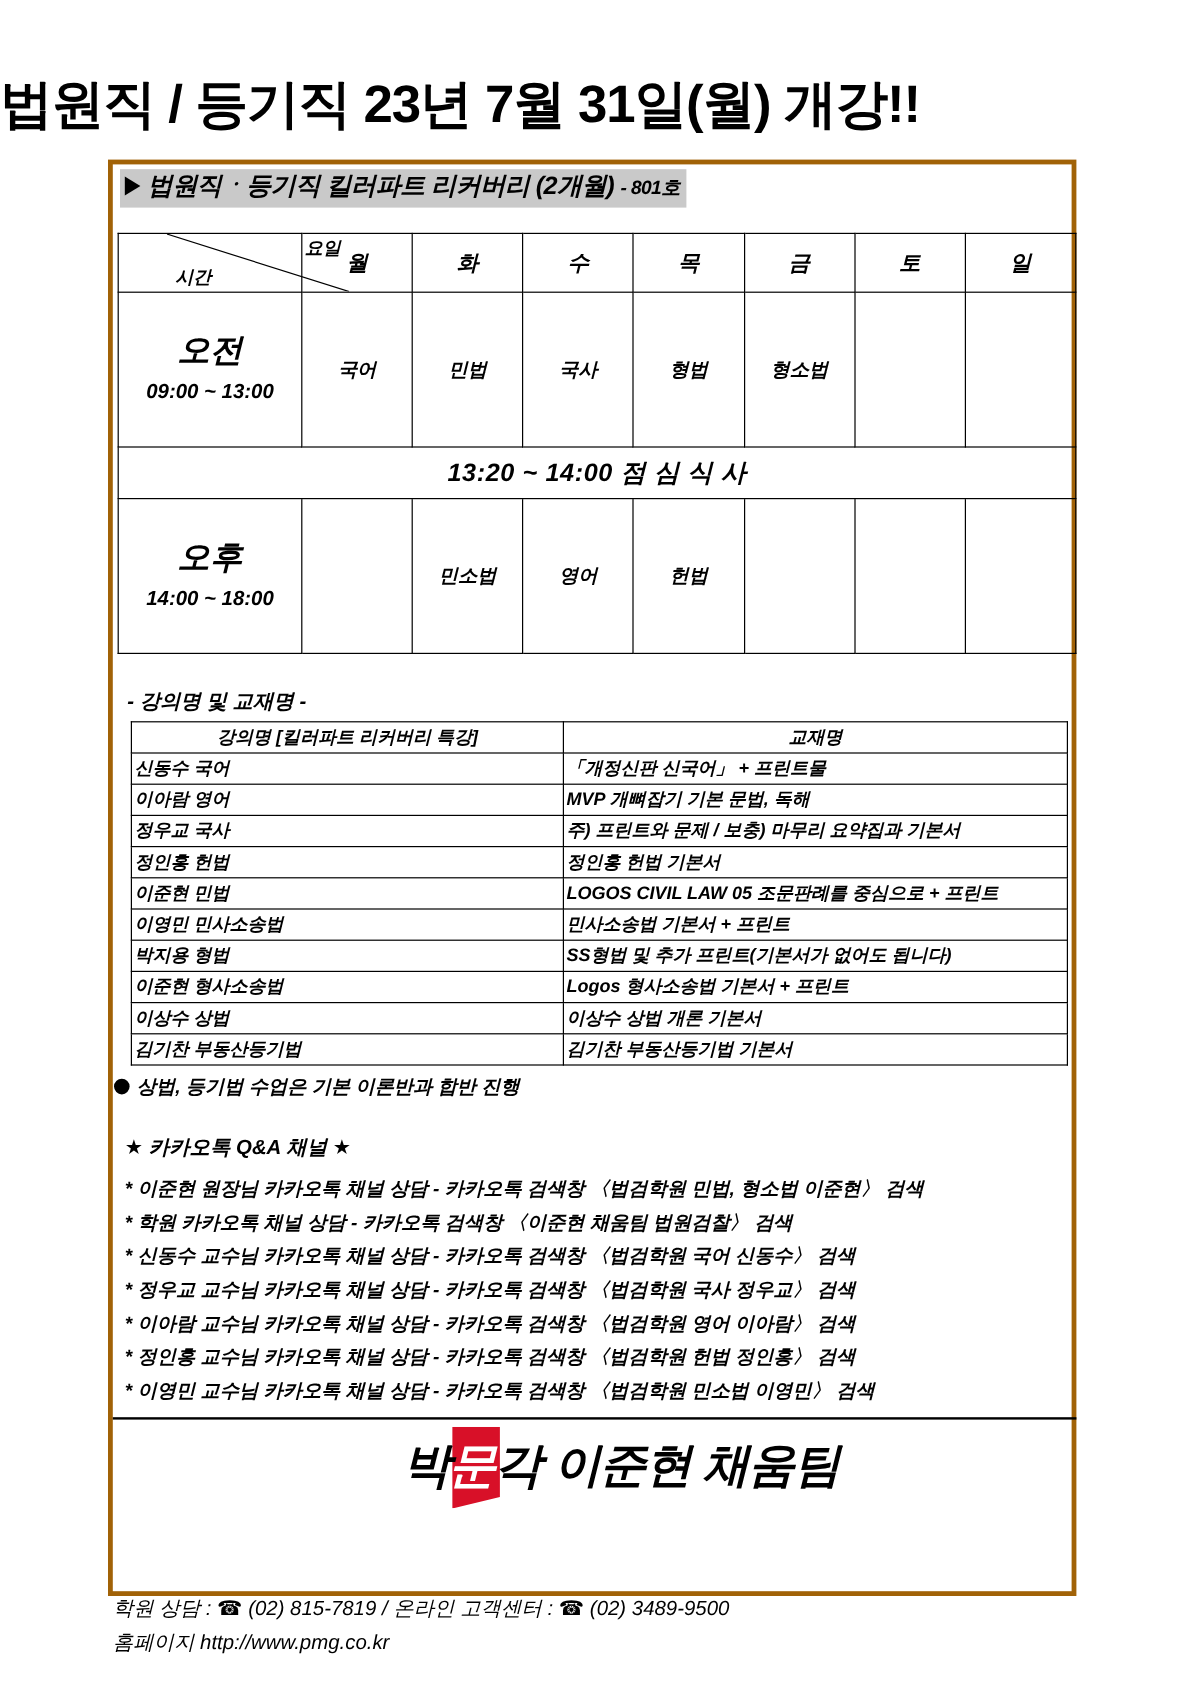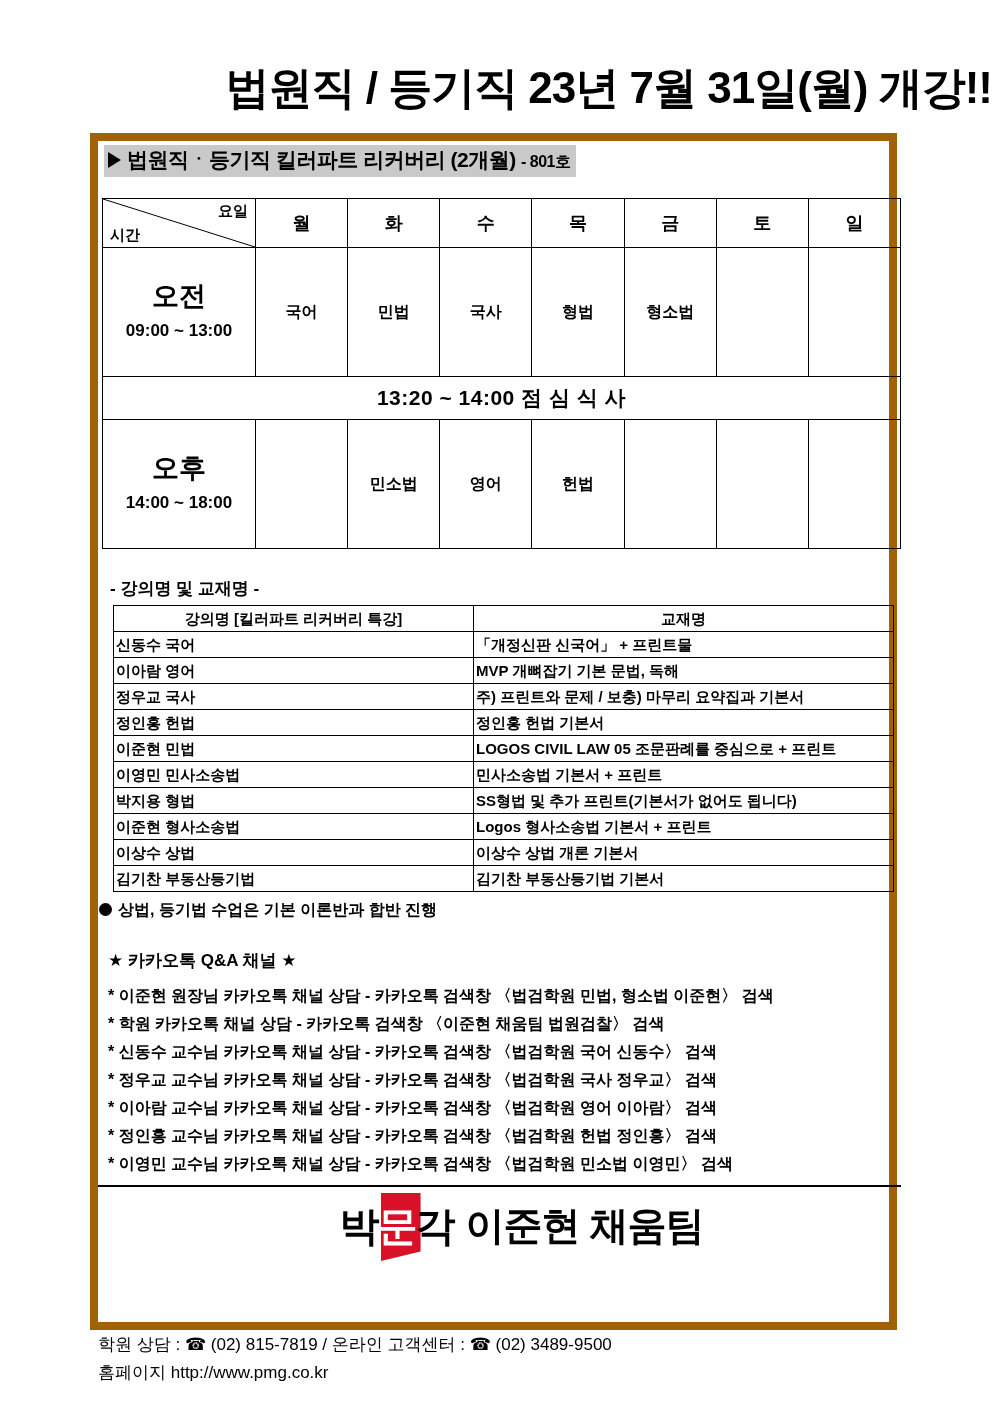--- a/index.html
+++ b/index.html
@@ -20,36 +20,37 @@
     left: 0; top: 0;
     width: 992px;
     height: 1403px;
   }
 
   
   .main-title {
     position: absolute;
     left: 0; top: 62px;
     width: 992px;
-    text-align: right;
+    text-align: left;
     font-size: 44px;
     font-weight: bold;
     letter-spacing: -1px;
     line-height: 52px;
     white-space: nowrap;
   }
 
   
   .frame {
     position: absolute;
     left: 90px; top: 133px;
     width: 807px;
     height: 1197px;
-    border: 8px solid #a16207;
+    border: 4px solid #a16207;
     box-sizing: border-box;
+    font-style: italic;
   }
 
   
   .subtitle-wrap {
     position: absolute;
     left: 0; top: 0;
     width: 807px;
     height: 34px;
   }
   .subtitle {
@@ -96,20 +97,21 @@
   .sched .corner {
     width: 152px;
     height: 48px;
     position: relative;
     padding: 0;
   }
   .corner-inner {
     position: relative;
     width: 100%;
     height: 48px;
+    margin-left: 40px;
   }
   .corner-inner svg {
     position: absolute;
     left: 0; top: 0;
   }
   .corner-day {
     position: absolute;
     right: 7px; top: 3px;
     font-size: 15px;
     font-weight: bold;

